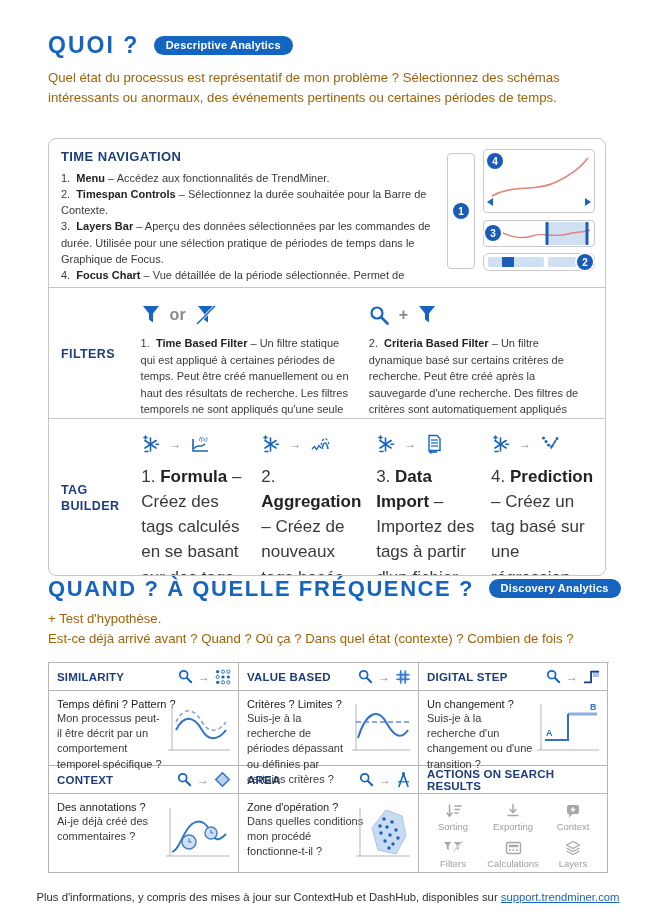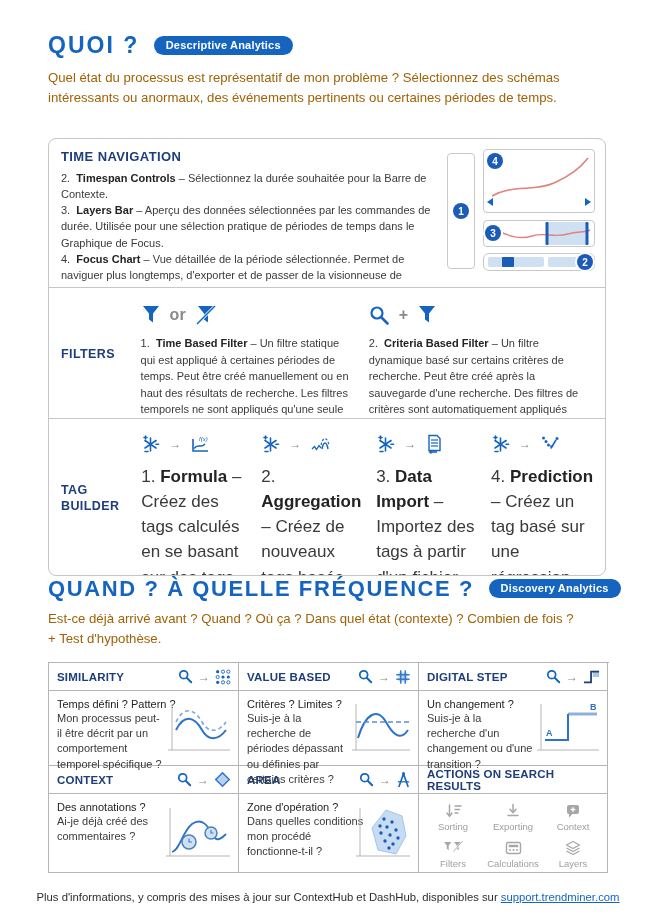--- a/index.html
+++ b/index.html
@@ -66,20 +66,21 @@
   <span class="h1">QUOI ?</span>
   <span class="pill">Descriptive Analytics</span>
   <div class="intro">Quel état du processus est représentatif de mon problème ? Sélectionnez des schémas intéressants ou anormaux, des événements pertinents ou certaines périodes de temps.</div>
 </div>
 
 <div class="abs mainbox">
 
   <div class="brow row1">
     <div class="tn-text">
       <div class="sec-title">TIME NAVIGATION</div>
+      <p class="li"><span>1.</span>&nbsp;&nbsp;<span class="term">Menu</span> <span>– Accédez aux fonctionnalités de TrendMiner.</span></p>
       <p class="li"><span>2.</span>&nbsp;&nbsp;<span class="term">Timespan Controls</span> <span>– Sélectionnez la durée souhaitée pour la Barre de Contexte.</span></p>
       <p class="li"><span>3.</span>&nbsp;&nbsp;<span class="term">Layers Bar</span> <span>– Aperçu des données sélectionnées par les commandes de durée. Utilisée pour une sélection pratique de périodes de temps dans le Graphique de Focus.</span></p>
       <p class="li"><span>4.</span>&nbsp;&nbsp;<span class="term">Focus Chart</span> <span>– Vue détaillée de la période sélectionnée. Permet de naviguer plus longtemps, d'exporter et de passer de la visionneuse de tendances à des diagrammes de dispersion. La vue dans le tableau de mise au point est également utilisée dans certaines fonctionnalités de recherche.</span></p>
     </div>
 
     <div class="diagram">
 
       <div class="dpanel" style="left:2px;top:4px;width:28px;height:116px;"></div>
       <div class="badge" style="left:8px;top:54px;">1</div>
 
@@ -254,22 +255,22 @@
         <span>4.</span> <span class="term">Prediction</span> <span>– Créez un tag basé sur une régression linéaire. Choisissez les candidats proposés qui influencent la précision de la prédiction.</span>
       </div>
     </div>
   </div>
 </div>
 
 <div class="abs" style="left:48px;top:576px;width:575px;">
   <span class="h2">QUAND ? À QUELLE FRÉQUENCE ?</span>
   <span class="pill">Discovery Analytics</span>
   <div class="intro" style="margin-top:7px;">
+    <div>+ Test d'hypothèse.</div>
     <div>Est-ce déjà arrivé avant ? Quand ? Où ça ? Dans quel état (contexte) ? Combien de fois ?</div>
-    <div>+ Test d'hypothèse.</div>
   </div>
 </div>
 
 <div class="abs stable">
 
   <div class="cell thead">
     <span class="tname">SIMILARITY</span>
     <span class="hicons">
       <svg width="15" height="15" viewBox="0 0 21 21">
           <circle cx="8" cy="8" r="5.5" stroke="#1565c0" stroke-width="2.4" fill="none"></circle>

